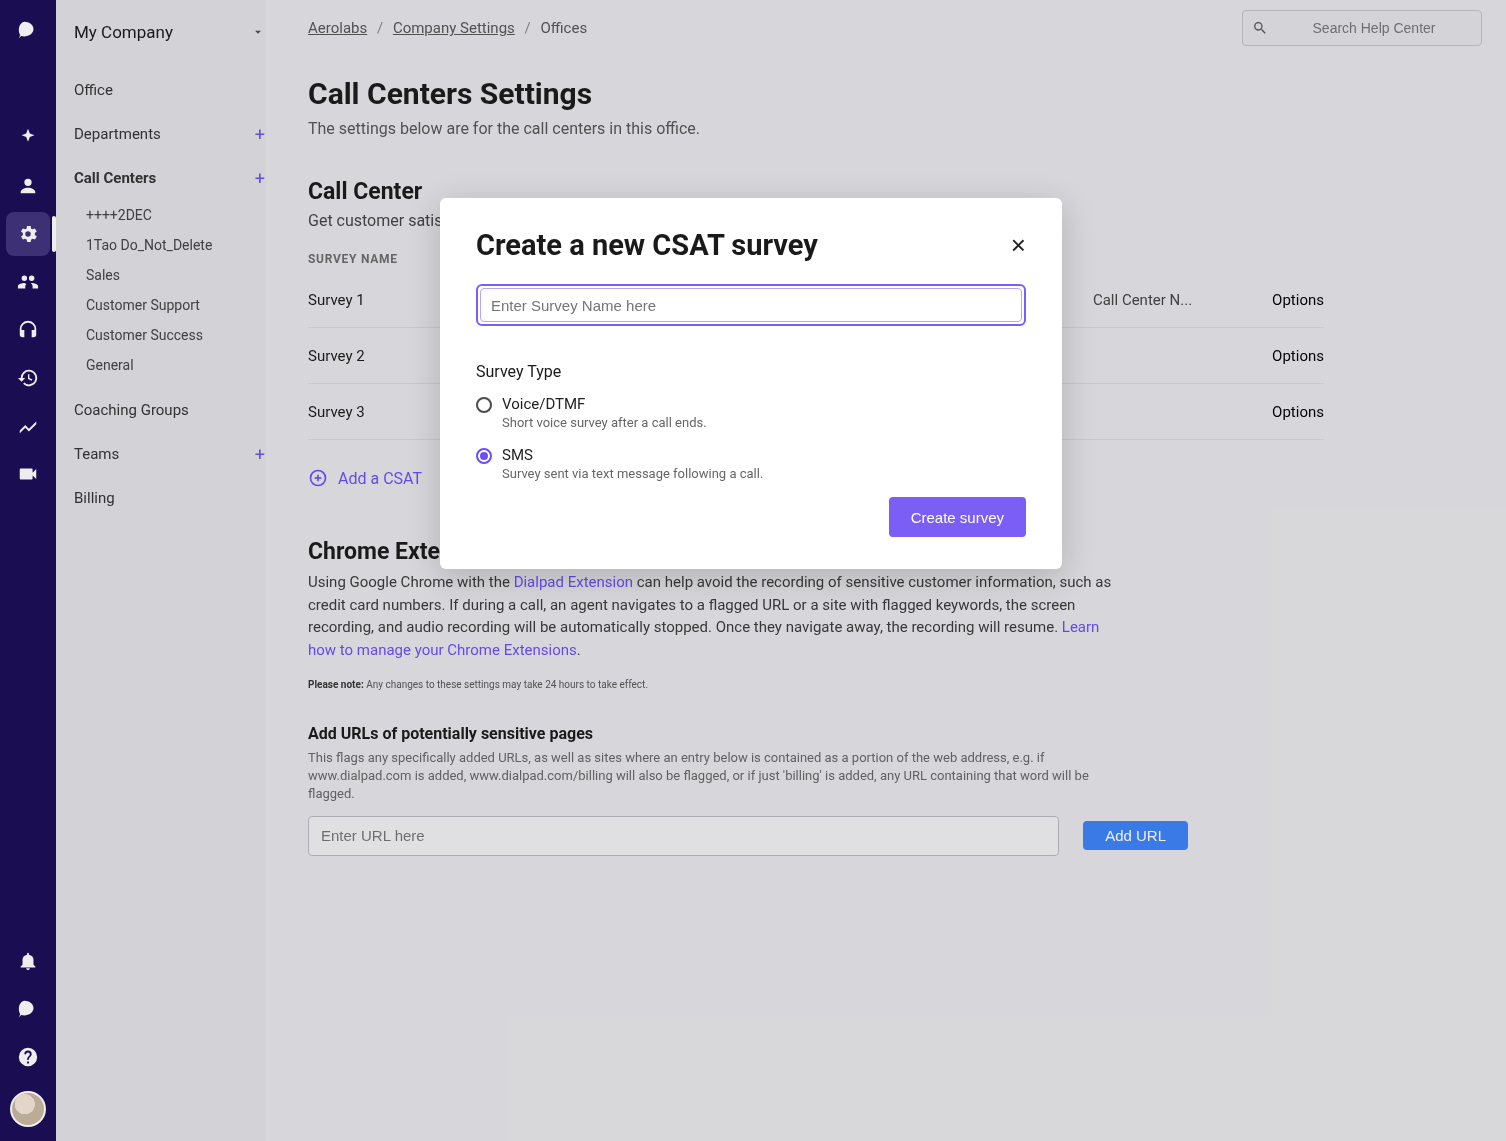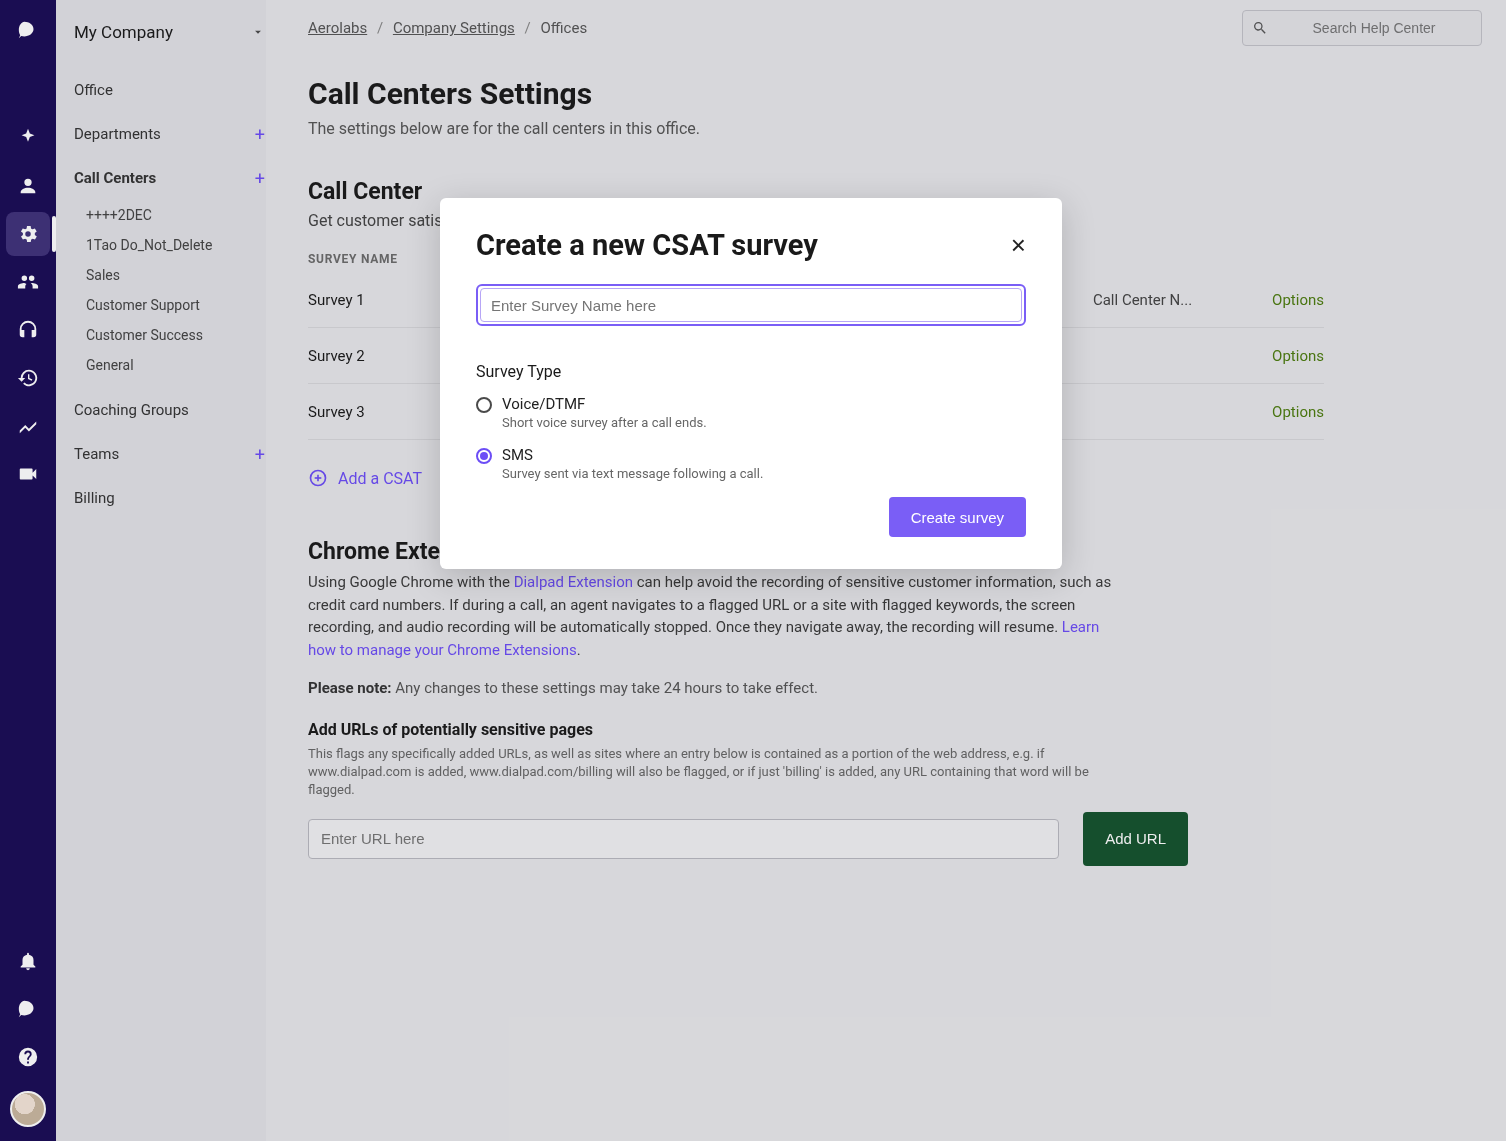--- a/index.html
+++ b/index.html
@@ -155,63 +155,63 @@
   }
   .survey-row {
     display: flex;
     align-items: center;
     justify-content: space-between;
     height: 56px;
     font-size: 15px;
     border-bottom: 1px solid #d6d6da;
   }
   .survey-row .cc-name { color: #444; margin-right: 80px; }
-  .survey-row .options-link { color: #4d7c0f; cursor: pointer; }
+  .survey-row .options-link { color: #000000; cursor: pointer; }
 
   .add-csat {
     display: inline-flex; align-items: center;
     color: #6c4df6;
     font-size: 16px;
     cursor: pointer;
     gap: 10px;
     margin-bottom: 50px;
   }
   .add-csat svg { width: 20px; height: 20px; fill: none; stroke: #6c4df6; stroke-width: 2; }
 
   .chrome-section .body-text {
     font-size: 15px;
     color: #3a3a3a;
     line-height: 1.5;
     margin-bottom: 18px;
     max-width: 820px;
   }
   .chrome-section .body-text .link { color: #6c4df6; cursor: pointer; }
   .chrome-section .note {
-    font-size: 15px;
+    font-size: 10px;
     color: #555;
-    margin-bottom: 23px;
+    margin-bottom: 34px;
   }
   .chrome-section .note b { color: #333; }
 
   .url-heading { font-size: 16px; font-weight: 700; margin-bottom: 6px; }
   .url-sub { font-size: 13px; color: #666; line-height: 1.4; max-width: 820px; margin-bottom: 12px; }
   .url-row { display: flex; gap: 24px; align-items: center; max-width: 880px; }
   .url-row input {
     flex: 1;
     height: 40px;
     border: 1px solid #b8b8bf;
     background: #f0f0f2;
     border-radius: 4px;
     padding: 0 12px;
     font-size: 15px;
   }
   .url-row button {
-    height: 54px;
+    height: 29px;
     padding: 0 22px;
-    background: #14532d;
+    background: #3b82f6;
     color: #fff;
     border: none;
     border-radius: 4px;
     font-size: 15px;
     cursor: pointer;
   }
 
   
   .overlay {
     position: absolute;

